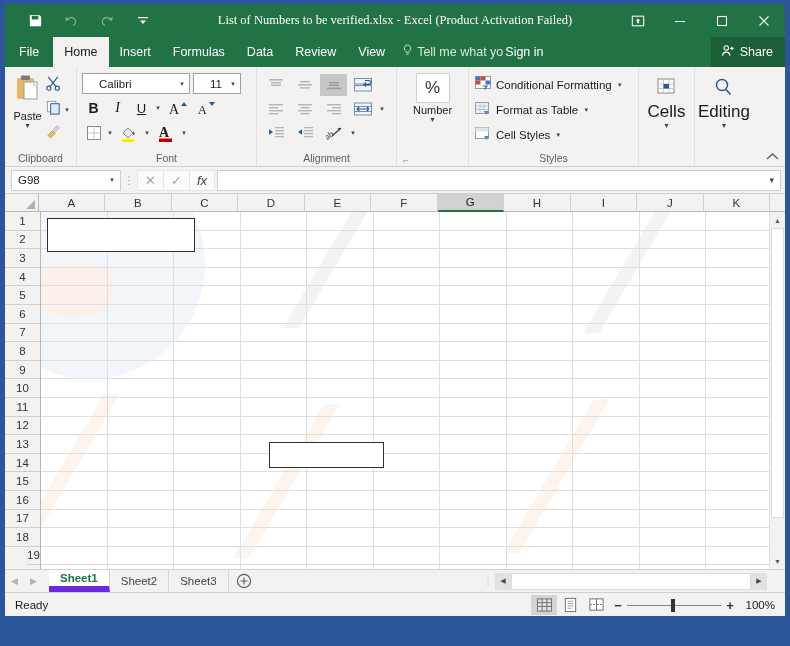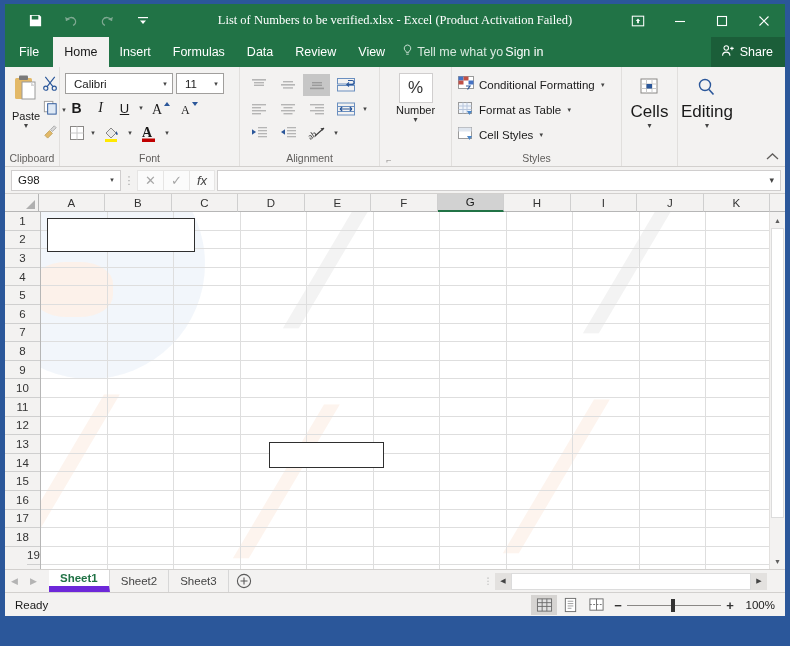--- a/index.html
+++ b/index.html
@@ -135,42 +135,42 @@
   }
   .dlg-launcher {
     position: absolute;
     right: 4px; bottom: 1px;
     width: 10px; height: 10px;
     color: #8a8886;
     font-size: 9px;
     line-height: 10px;
   }
   
-  .g-clipboard { width: 55px; }
+  .g-clipboard { width: 72px; }
   .paste-big {
     width: 42px;
     display: flex; flex-direction: column; align-items: center;
     padding-top: 2px;
   }
   .paste-lbl { font-size: 11px; color: #1a1a1a; margin-top: 1px; }
   .caret-sm { font-size: 8px; color: #444; line-height: 8px; }
   .clip-small {
     display: flex; flex-direction: column;
     gap: 3px; padding-top: 4px;
   }
   .clip-small-row { display: flex; align-items: center; gap: 1px; height: 21px; }
   
   .g-font { width: 180px; }
   .font-row1 { display: flex; gap: 3px; padding-top: 2px; }
   .fontbox {
     height: 21px;
     border: 1px solid #a19f9d;
     background: #ffffff;
     display: flex; align-items: center;
-    padding: 0 3px 0 8px;
+    padding: 0 3px 0 16px;
     font-size: 11.5px;
     color: #1a1a1a;
   }
   .fontname { width: 108px; justify-content: space-between; }
   .fontsize { width: 48px; justify-content: space-between; }
   .font-row { display: flex; align-items: center; gap: 1px; margin-top: 3px; }
   .ricon {
     width: 23px; height: 22px;
     display: flex; align-items: center; justify-content: center;
     font-size: 13px; color: #1a1a1a;

